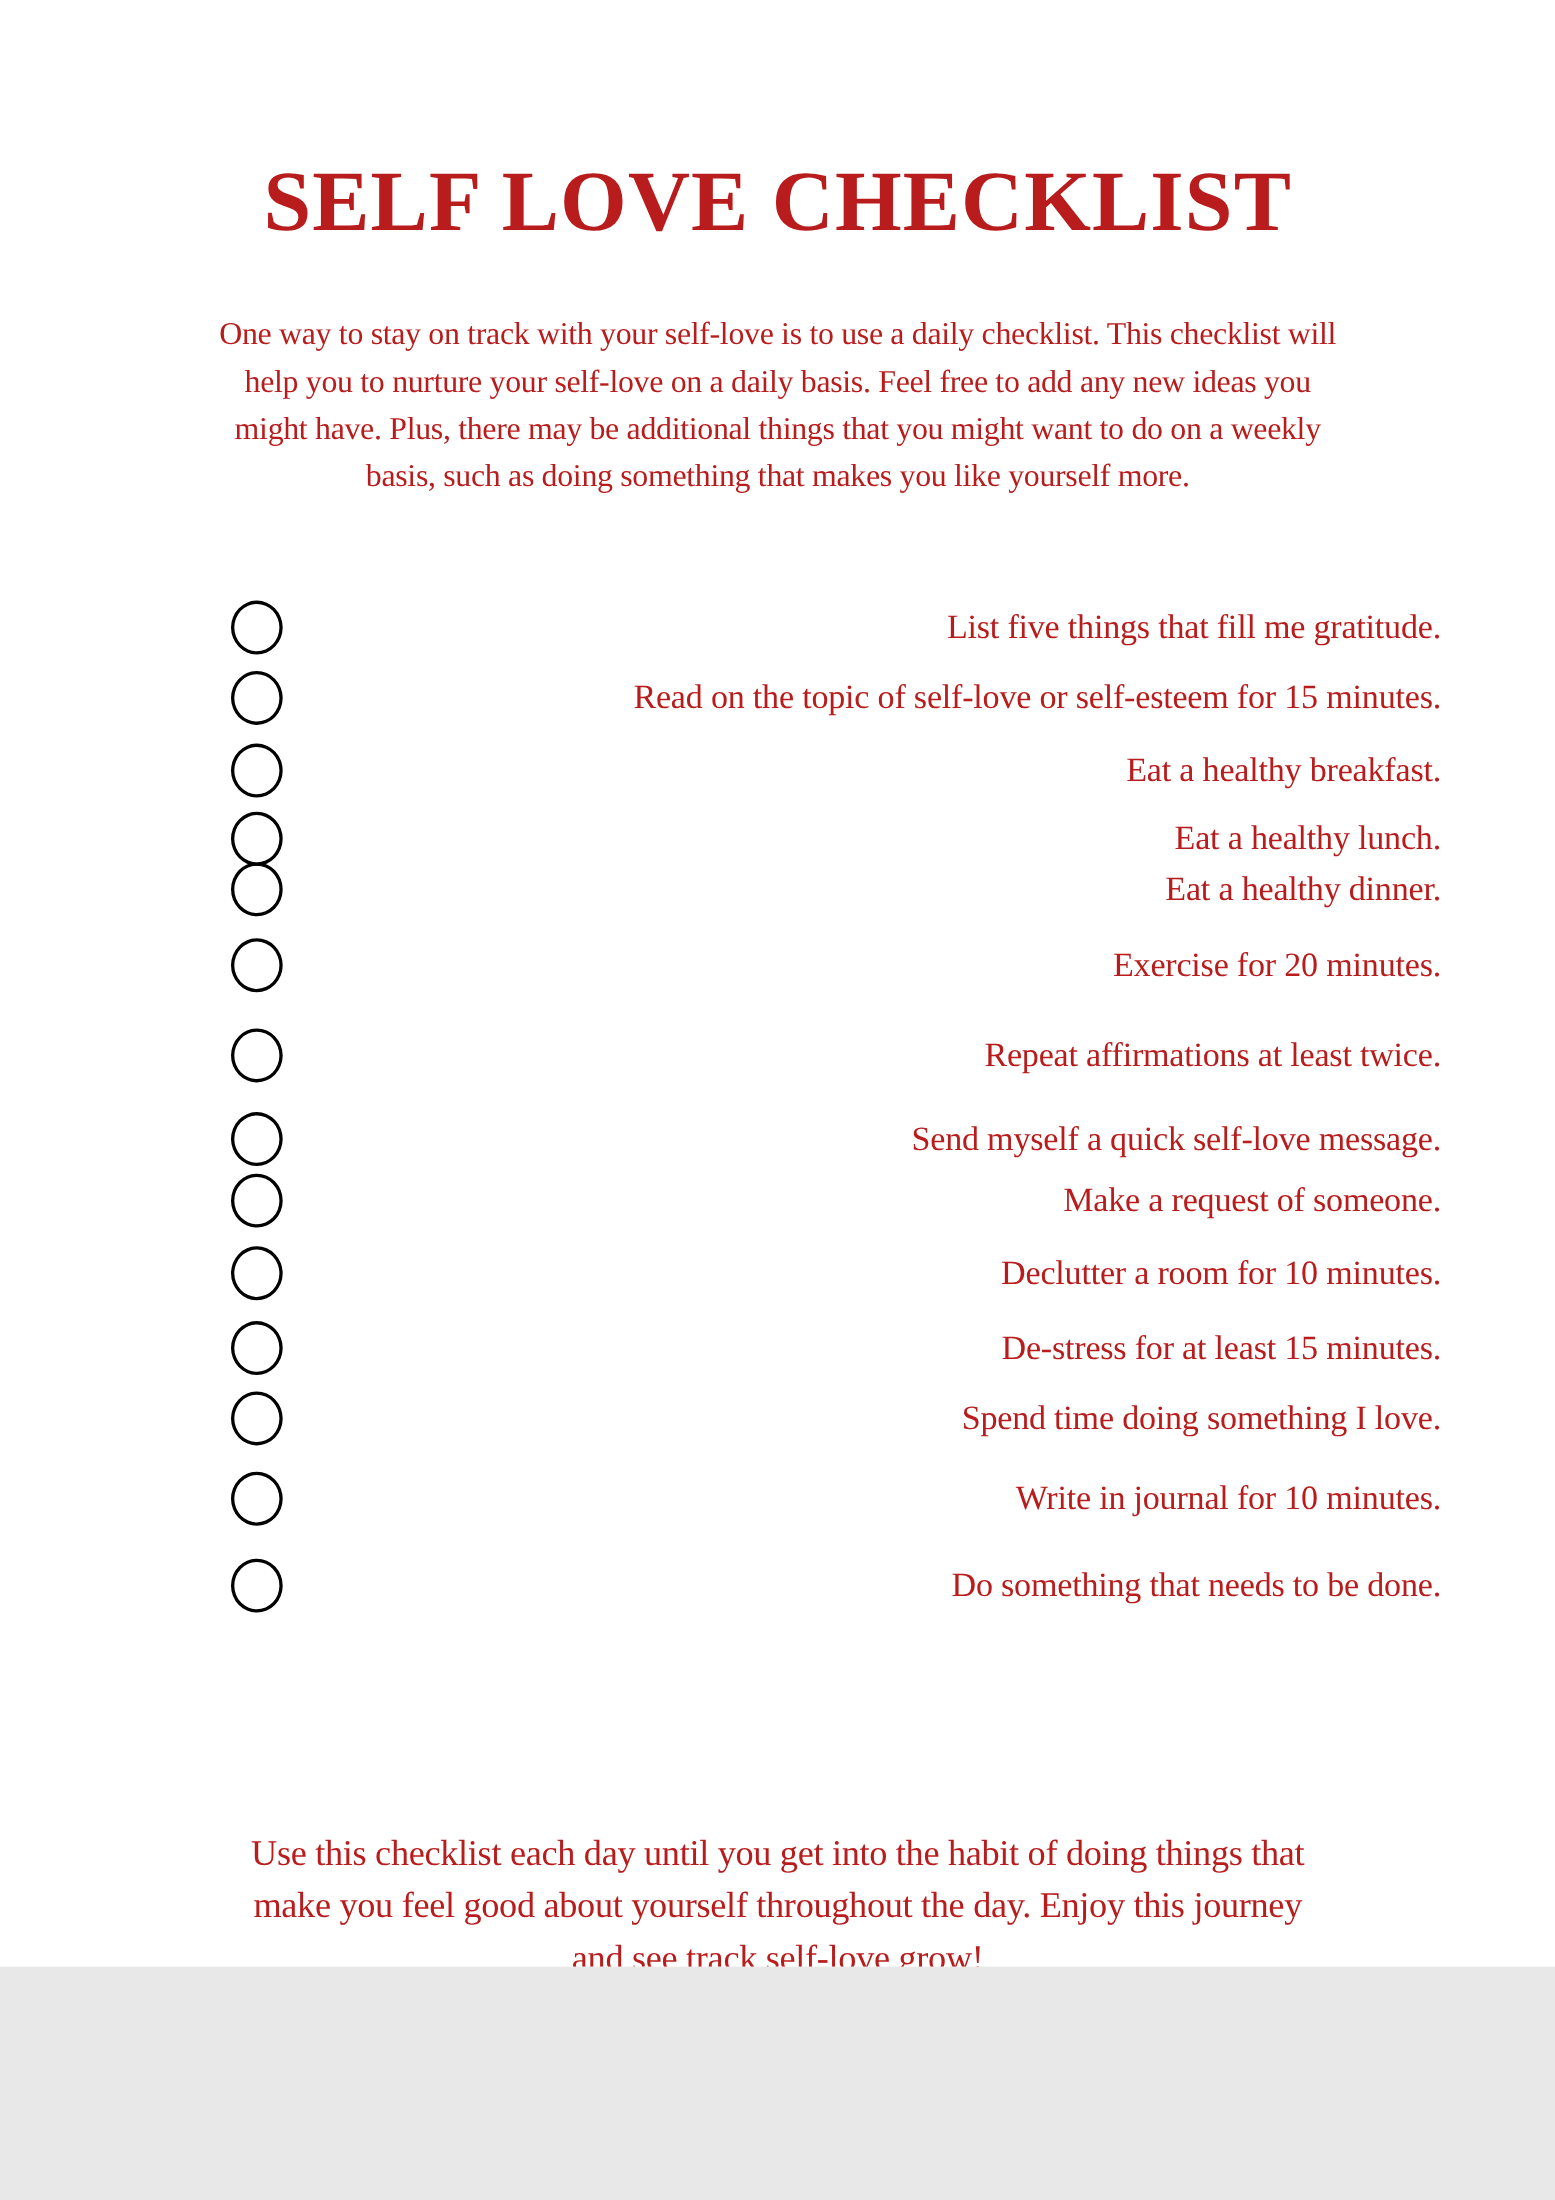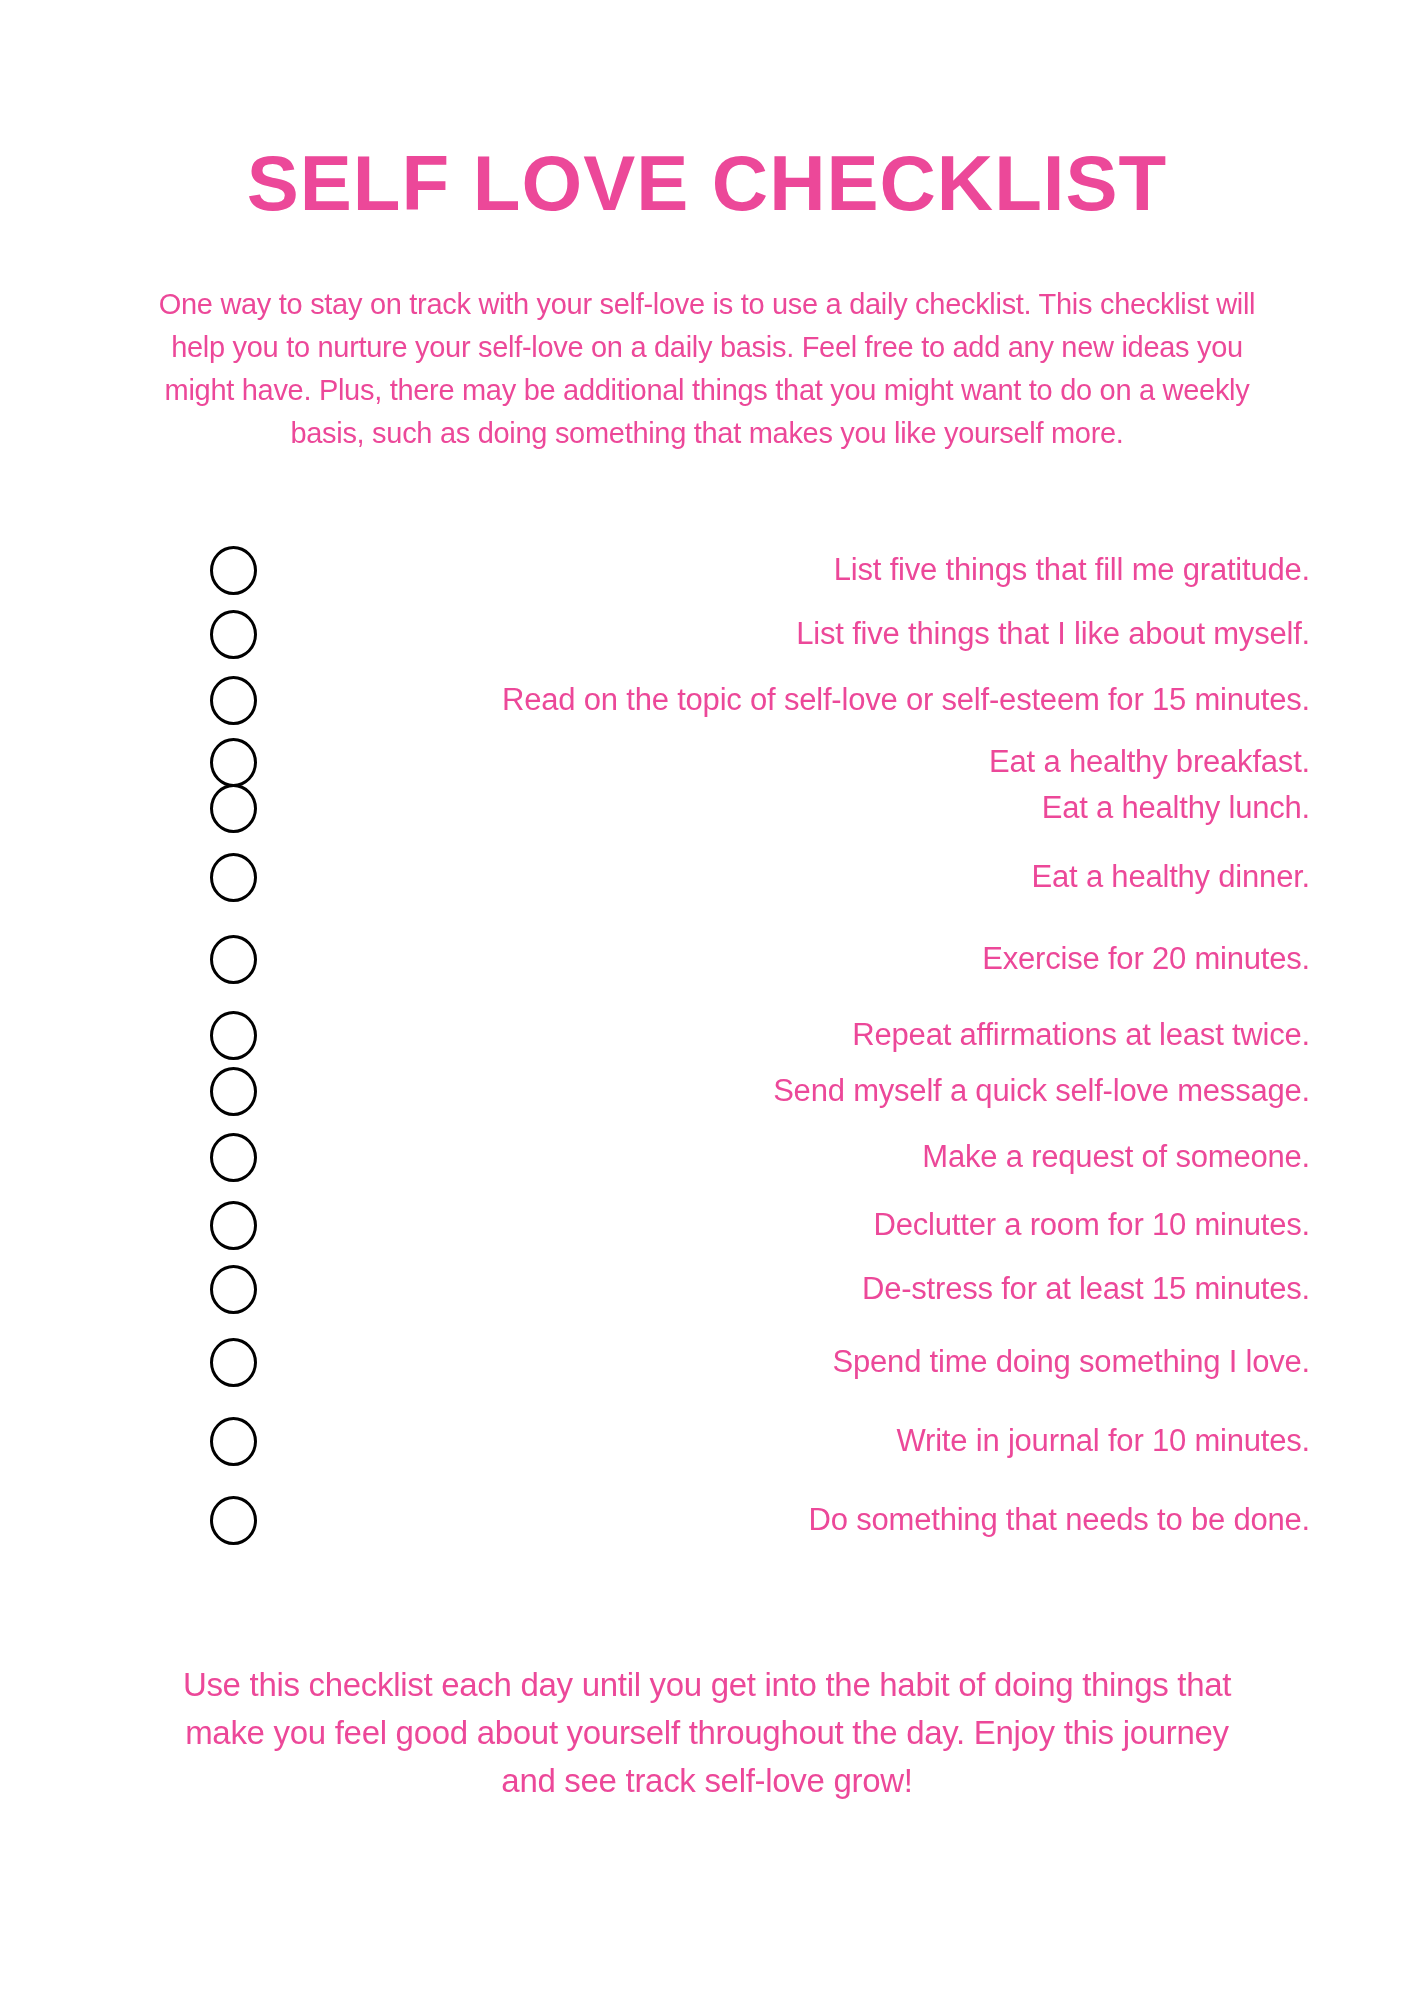--- a/index.html
+++ b/index.html
@@ -3,25 +3,25 @@
 <meta charset="utf-8">
 <style>
   html, body {
     margin: 0;
     padding: 0;
     background: #e8e8e8;
   }
   .page {
     position: relative;
     width: 1414px;
-    height: 2000px;
+    height: 1788px;
     margin: 0 auto;
     background: #ffffff;
-    color: #ec4899;
-    font-family: Liberation Sans, sans-serif;
+    color: #b91c1c;
+    font-family: Liberation Serif, serif;
     overflow: hidden;
   }
   .title {
     position: absolute;
     top: 144px;
     left: 0;
     right: 0;
     margin: 0;
     text-align: center;
     font-size: 78px;
@@ -110,24 +110,20 @@
       <div class="pline">might have. Plus, there may be additional things that you might want to do on a weekly</div>
       <div class="pline">basis, such as doing something that makes you like yourself more.</div>
     </div>
 
   <div class="checklist" id="checklist">
   <div class="row">
     <span class="circle"></span>
     <span class="item-label">List five things that fill me gratitude.</span>
   </div>
 
-  <div class="row">
-    <span class="circle"></span>
-    <span class="item-label">List five things that I like about myself.</span>
-  </div>
 
   <div class="row">
     <span class="circle"></span>
     <span class="item-label">Read on the topic of self-love or self-esteem for 15 minutes.</span>
   </div>
 
   <div class="row">
     <span class="circle"></span>
     <span class="item-label">Eat a healthy breakfast.</span>
   </div>

